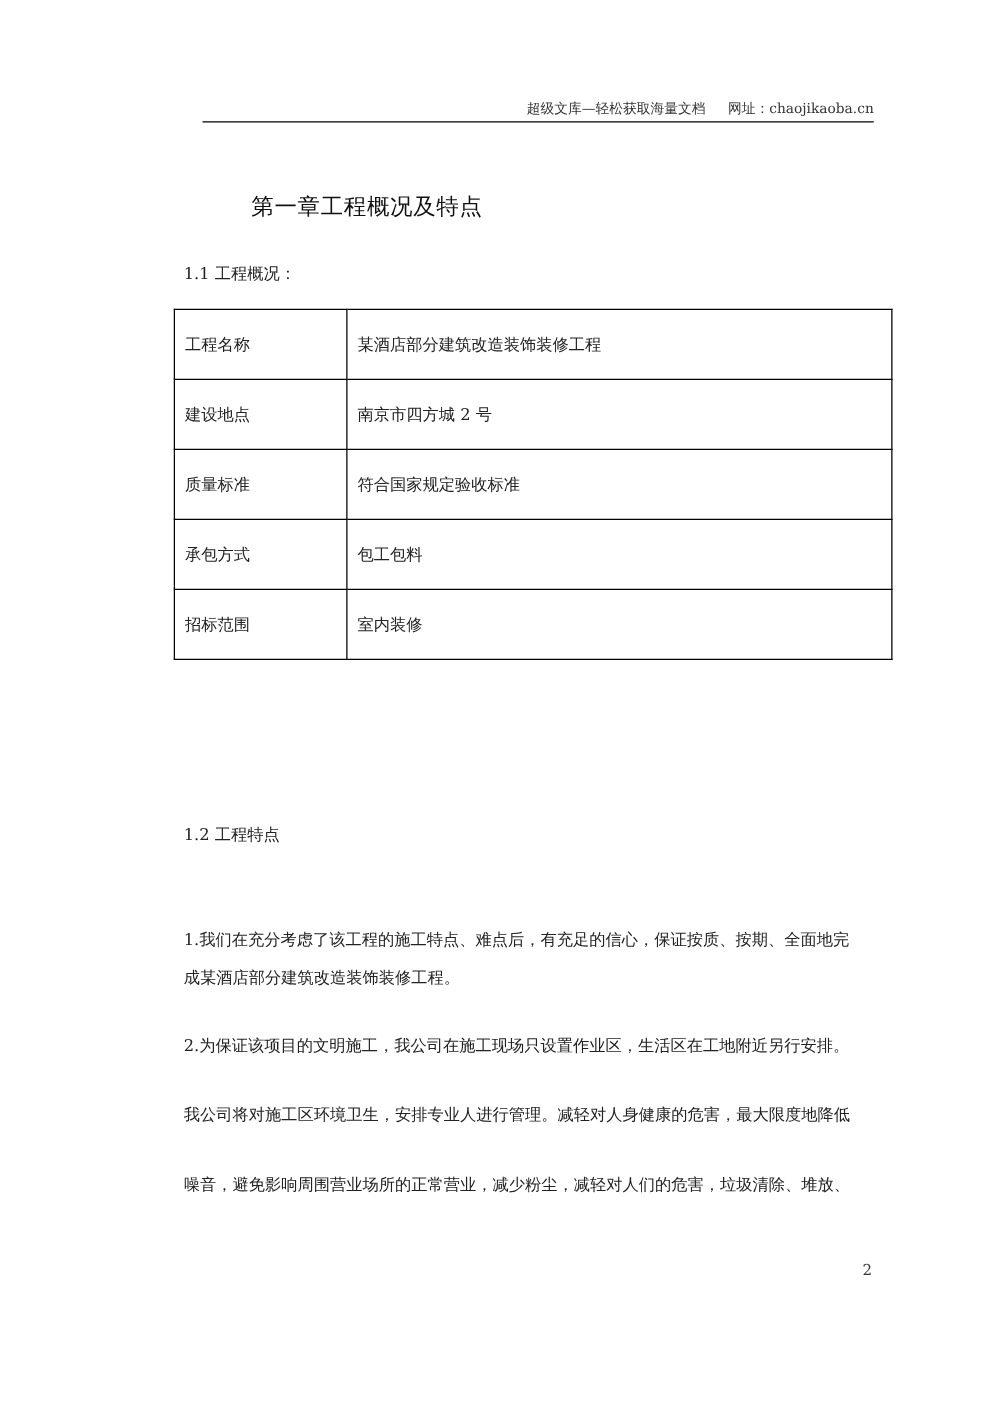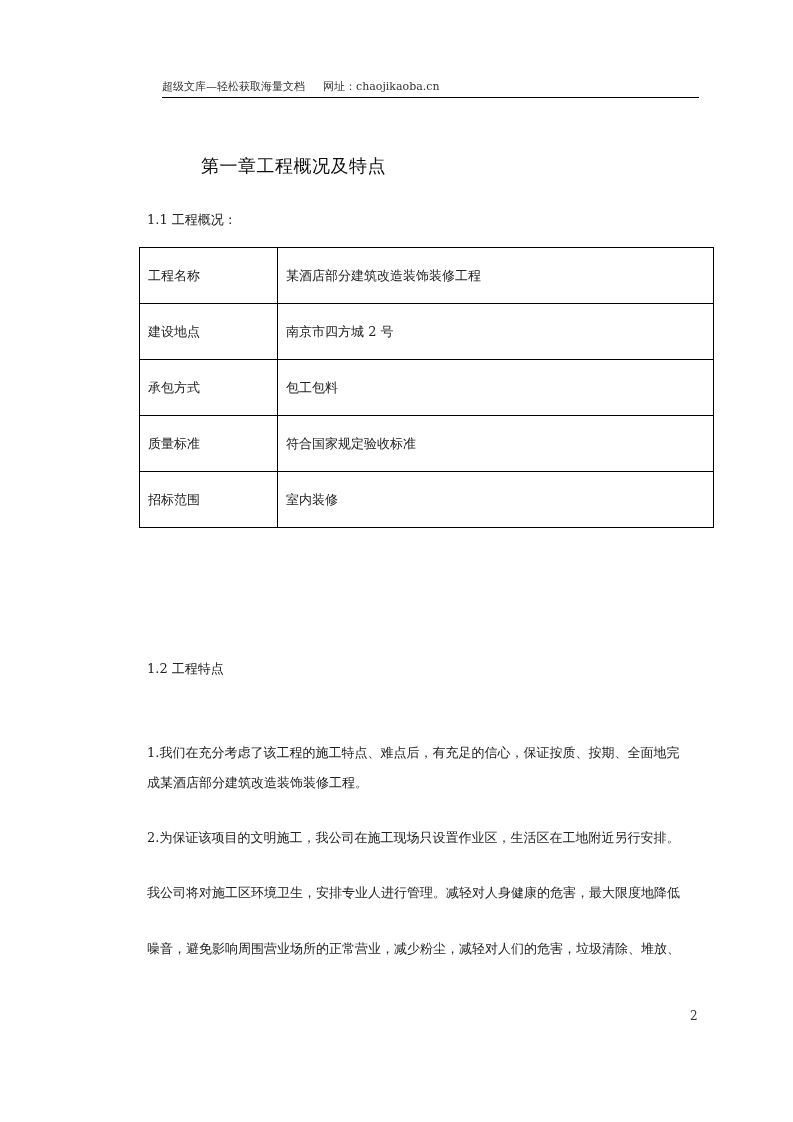--- a/index.html
+++ b/index.html
@@ -15,21 +15,21 @@
       font-family: "DejaVu Serif", "Liberation Serif", serif;
       color: #1a1a1a;
     }
     .header {
       position: absolute;
       left: 162px;
       top: 78px;
       width: 537px;
       height: 19px;
       border-bottom: 1px solid #000;
-      text-align: left;
+      text-align: right;
       font-size: 11px;
       line-height: 18px;
       color: #333;
     }
     .header .sep { display: inline-block; width: 18px; }
     .chapter-title {
       position: absolute;
       left: 190px;
       top: 143px;
       font-size: 18px;
@@ -104,26 +104,26 @@
   <tbody>
     <tr>
       <td class="label">工程名称</td>
       <td>某酒店部分建筑改造装饰装修工程</td>
     </tr>
     <tr>
       <td class="label">建设地点</td>
       <td>南京市四方城 2 号</td>
     </tr>
     <tr>
+      <td class="label">质量标准</td>
+      <td>符合国家规定验收标准</td>
+    </tr>
+    <tr>
       <td class="label">承包方式</td>
       <td>包工包料</td>
-    </tr>
-    <tr>
-      <td class="label">质量标准</td>
-      <td>符合国家规定验收标准</td>
     </tr>
     <tr>
       <td class="label">招标范围</td>
       <td>室内装修</td>
     </tr>
   </tbody>
 </table>
 
 <p class="section-heading" id="sec12">1.2 工程特点</p>
 

